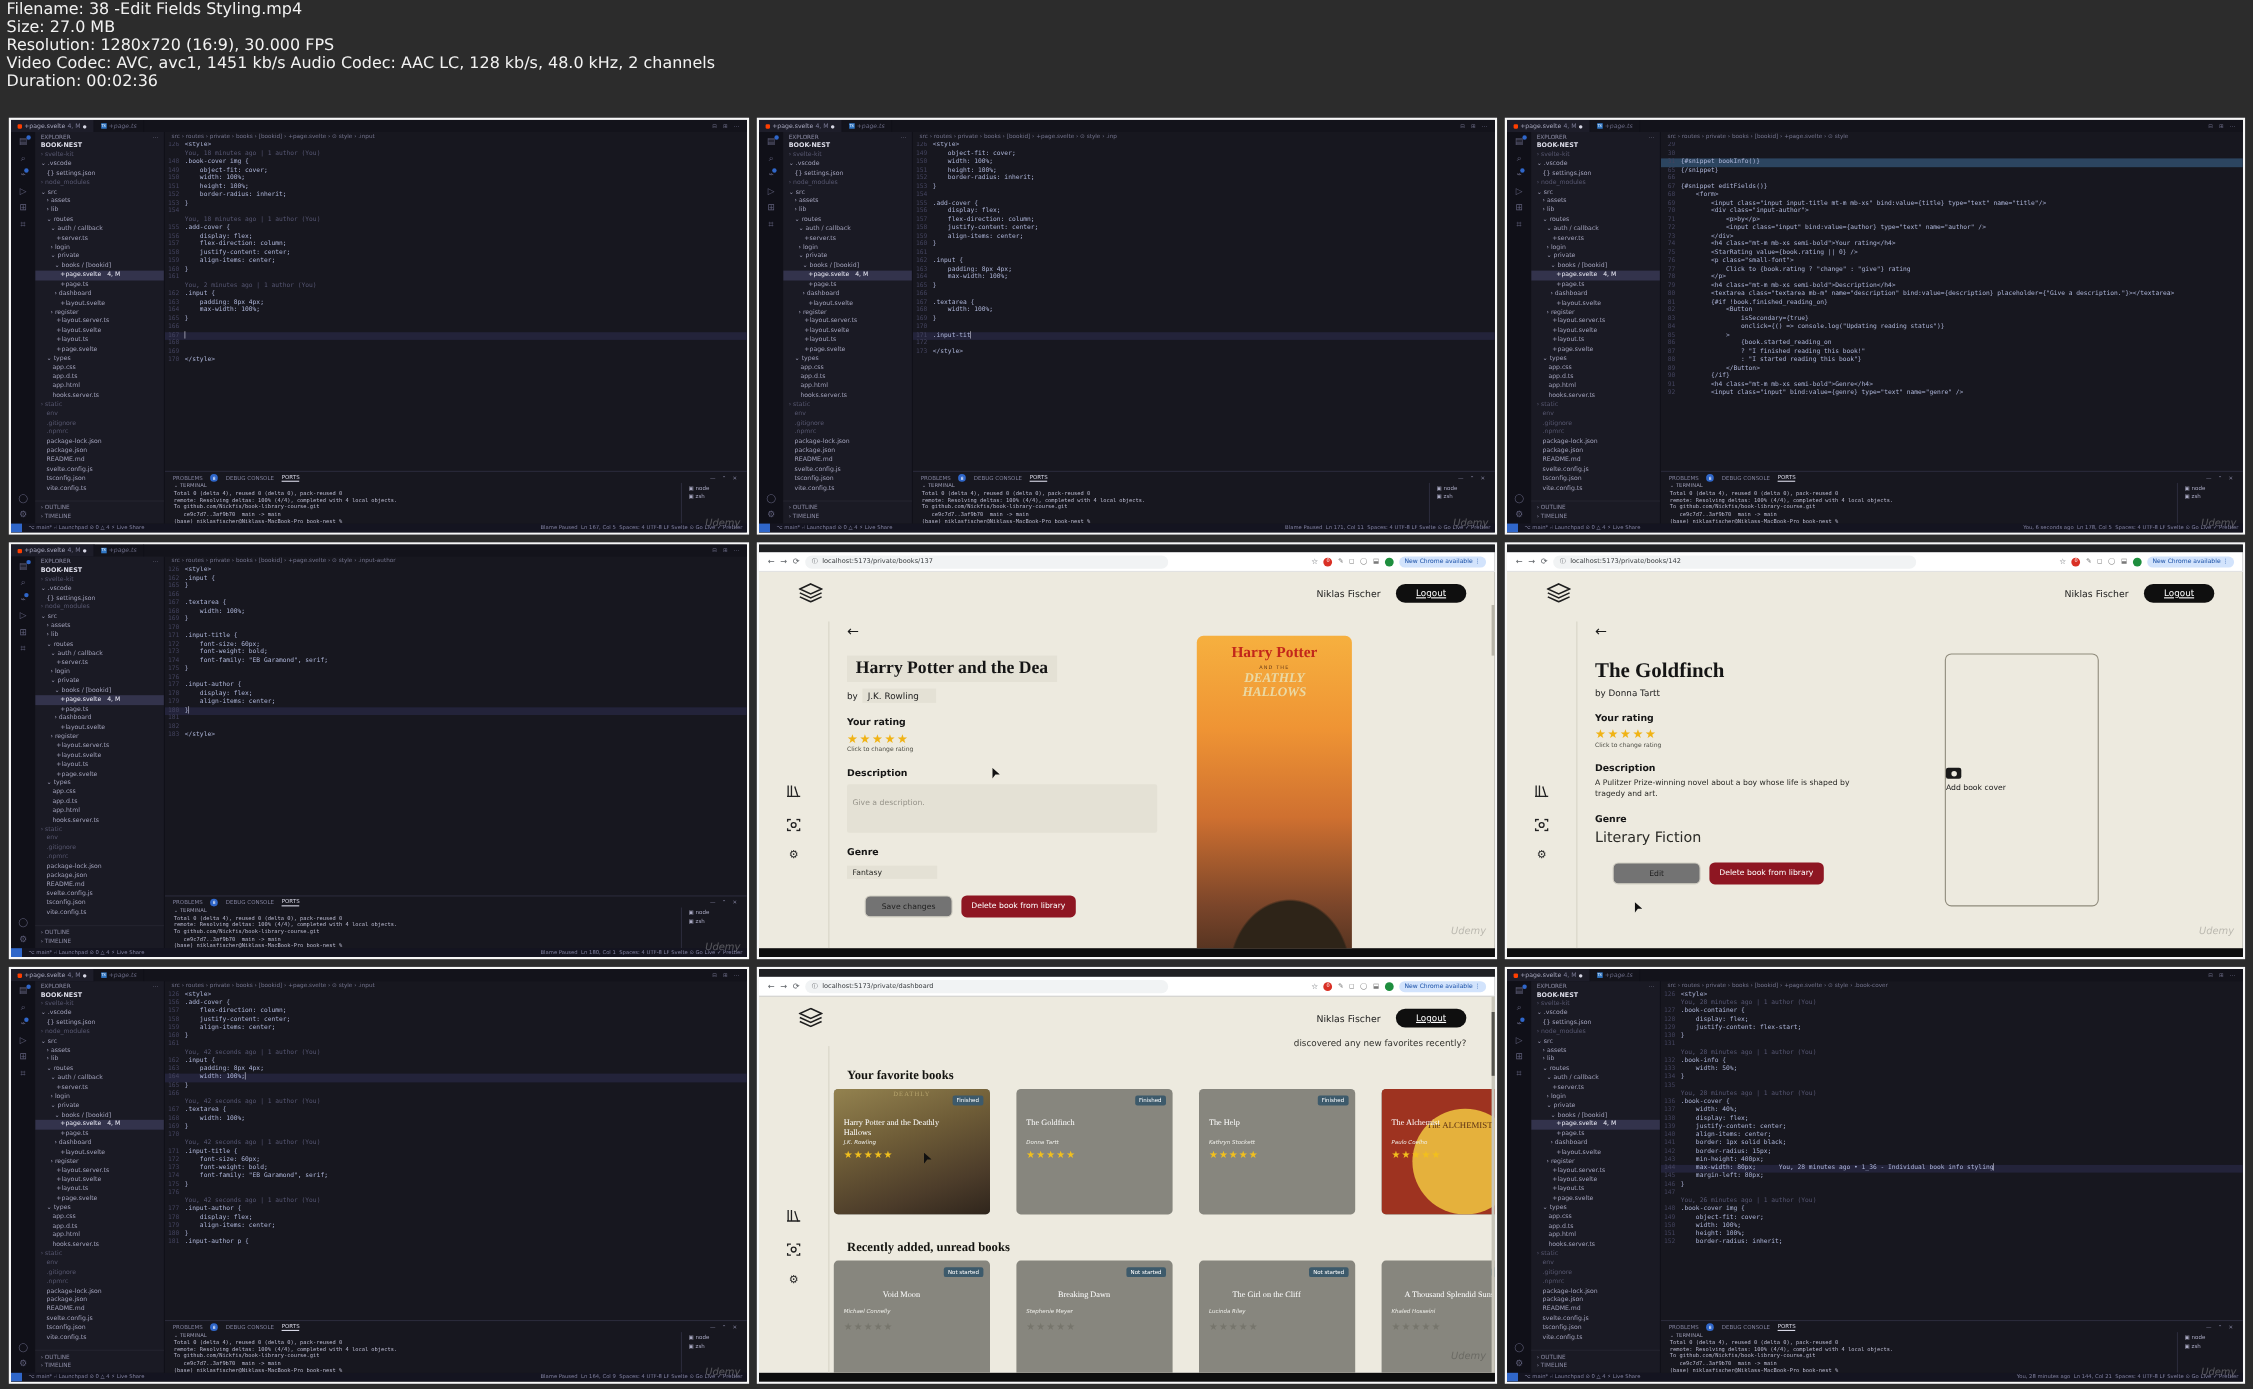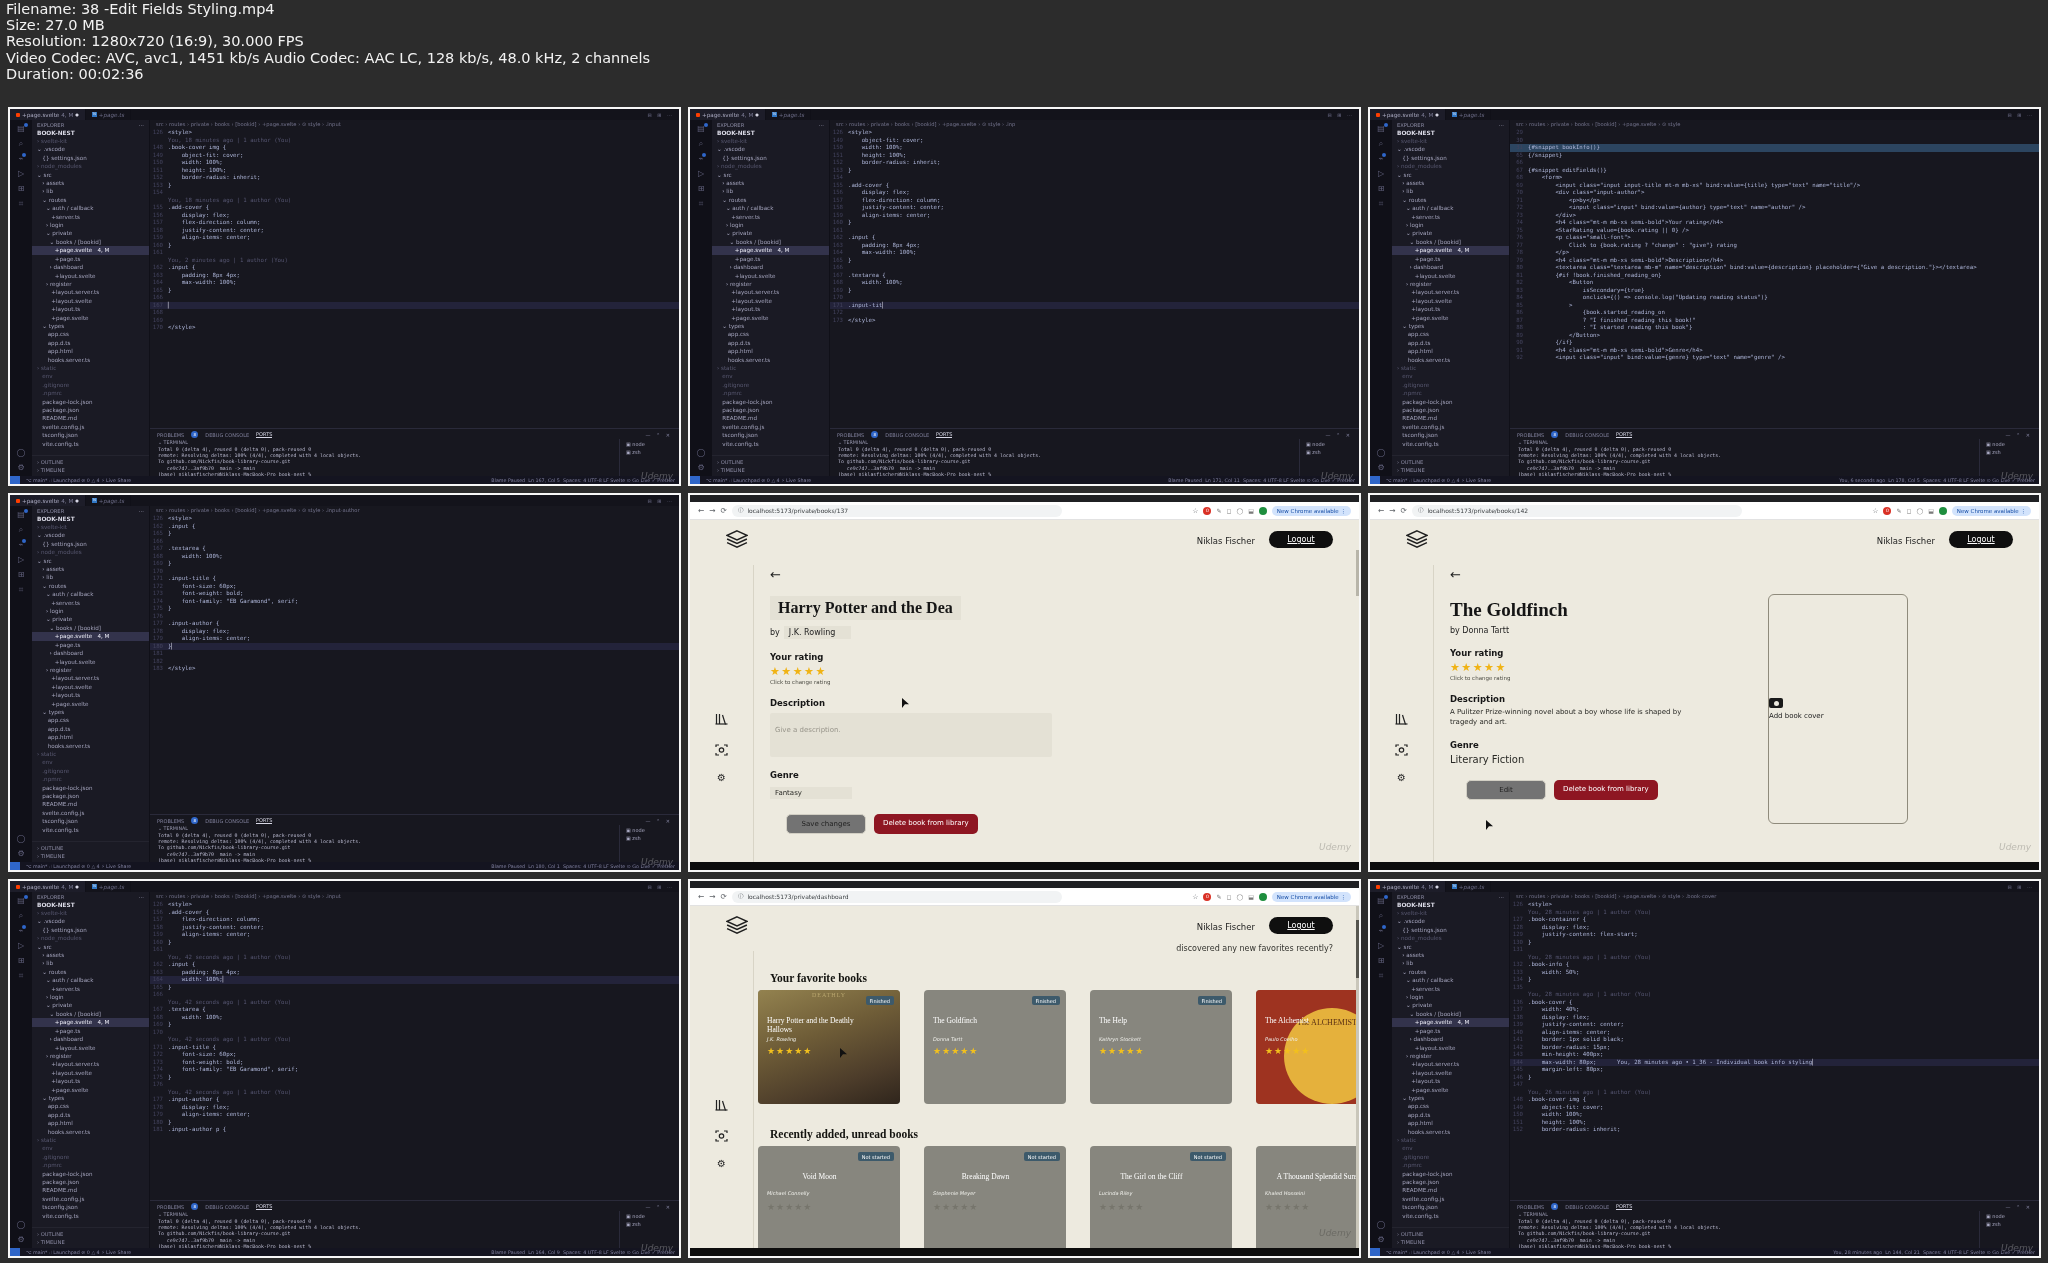--- a/index.html
+++ b/index.html
@@ -88,21 +88,21 @@
   .btitle.noinp { background:transparent; padding:3px 0; font-size:19px; }
   .byline { margin-top:6px; font-size:8px; color:#222; display:flex; gap:4px; align-items:center; }
   .inputbg { background:#e4e1d5; padding:2px 16px 2px 5px; }
   .lbl { font-weight:bold; font-size:8.5px; color:#161616; margin-top:13px; }
   .stars { color:#f0b315; font-size:11px; letter-spacing:1.5px; margin-top:3px; }
   .hint { font-size:5.5px; color:#4c4c44; margin-top:1px; }
   .ta { width:282px; height:44px; background:#e4e1d5; border-radius:2px; margin-top:5px; padding:4px 5px; }
   .ph { font-size:7px; color:#97948a; }
   .desc { font-size:7px; color:#2a2a26; width:250px; line-height:9.5px; margin-top:4px; }
   .gin { display:inline-block; width:82px; font-size:7px; color:#2a2a26; margin-top:5px; }
-  .gval { font-size:10px; color:#2a2a26; margin-top:4px; }
+  .gval { font-size:13px; color:#2a2a26; margin-top:4px; }
   .btnrow { margin-top:15px; display:flex; gap:8px; }
   .btn { font-size:7px; padding:5px 9px; border-radius:5px; white-space:nowrap; }
   .btn.white { background:#737373; border:1px solid #d2cfc4; color:#222; min-width:80px; text-align:center;margin-left:16px; }
   .btn.red { background:#8e1622; color:#fff; }
   .cover { position:absolute; left:398px; top:58px; width:141px; height:300px; border-radius:6px; overflow:hidden; }
   .hpcover { background:linear-gradient(180deg,#f6b03f 0%,#ef9434 28%,#cf7030 55%,#7a452a 82%,#4a2e1e 100%); text-align:center; }
   .hpcover .c1 { font-family:"Liberation Serif", serif; font-weight:bold; color:#c2271b; font-size:14px; margin-top:8px; }
   .hpcover .c2 { font-size:4.5px; color:#6b3c17; margin-top:3px; letter-spacing:1px; }
   .hpcover .c3, .hpcover .c4 { font-family:"Liberation Serif", serif; font-style:italic; font-weight:bold; color:#ead9a4; font-size:12px; line-height:13px; }
   .hpcover .fig { position:absolute; bottom:0; left:0; right:0; height:150px;
@@ -768,20 +768,27 @@
           <div class="hint">Click to change rating</div>
           <div class="lbl">Description</div>
           <div class="ta"><span class="ph">Give a description.</span></div>
           <div class="lbl">Genre</div>
           <div class="gin inputbg">Fantasy</div>
           <div class="btnrow">
             <span class="btn white">Save changes</span>
             <span class="btn red">Delete book from library</span>
           </div>
         </div>
+        <div class="cover hpcover">
+          <div class="c1">Harry Potter</div>
+          <div class="c2">AND THE</div>
+          <div class="c3">DEATHLY</div>
+          <div class="c4">HALLOWS</div>
+          <div class="fig"></div>
+        </div>
         <div class="scroll" style="top:30px;height:46px;"></div>
         <div class="cursorA" style="left:212px;top:178px;"></div>
         <div class="wmb">Udemy</div>
       </div>
       <div class="bstrip"></div>
     </div>
   </figure>
 
   <figure class="thumb">
     <div class="bro">

